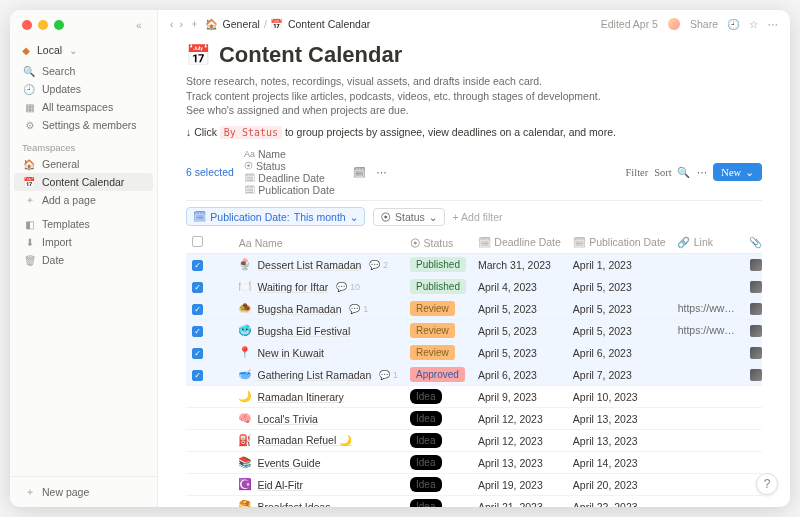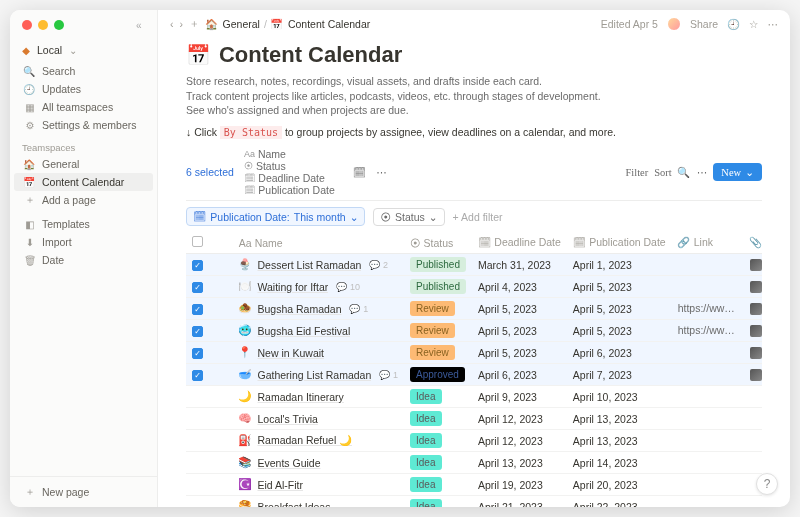--- a/index.html
+++ b/index.html
@@ -82,22 +82,22 @@
   tr.sel td { background:#f0f6ff; }
   .cb { width:11px; height:11px; border:1px solid #bbb; border-radius:2px; display:inline-flex; align-items:center; justify-content:center; background:#fff; font-size:8px; color:#fff; }
   .cb.on { background:#2e8ae6; border-color:#2e8ae6; }
   .namecell { display:flex; align-items:center; gap:5px; max-width:170px; overflow:hidden; text-overflow:ellipsis; }
   .namecell .emo { font-size:11px; }
   .namecell .nm { font-weight:500; text-decoration:underline; text-decoration-color:#e6e6e6; overflow:hidden; text-overflow:ellipsis; }
   .cmt { color:#bfbfbf; font-size:9px; display:inline-flex; align-items:center; gap:2px; margin-left:3px; }
   .status-tag { display:inline-block; padding:0 6px; border-radius:3px; font-size:10px; line-height:15px; }
   .st-published { background:#d6eedd; color:#2d6a3f; }
   .st-review    { background:#fdba74; color:#8a6321; }
-  .st-approved  { background:#000000; color:#3b5a9a; }
-  .st-idea      { background:#5eead4; color:#5a5a5a; }
+  .st-approved  { background:#fca5a5; color:#3b5a9a; }
+  .st-idea      { background:#000000; color:#5a5a5a;border-radius:6px; }
   .media { display:flex; gap:1px; }
   .media span { width:12px; height:12px; background:linear-gradient(135deg,#555,#888); border-radius:2px; display:block; }
   .link { color:#6b6b6b; max-width:60px; overflow:hidden; text-overflow:ellipsis; display:inline-block; }
   .row-gutter { display:flex; align-items:center; gap:2px; color:#bbb; font-size:10px; padding-right:2px; visibility:hidden; }
 
   .help { position:absolute; bottom:12px; right:12px; width:22px; height:22px; border-radius:50%; border:1px solid #e0e0e0; background:#fff; color:#888; display:flex; align-items:center; justify-content:center; font-size:12px; box-shadow:0 1px 3px rgba(0,0,0,0.1); }
 </style>
 </head>
 <body>
 

